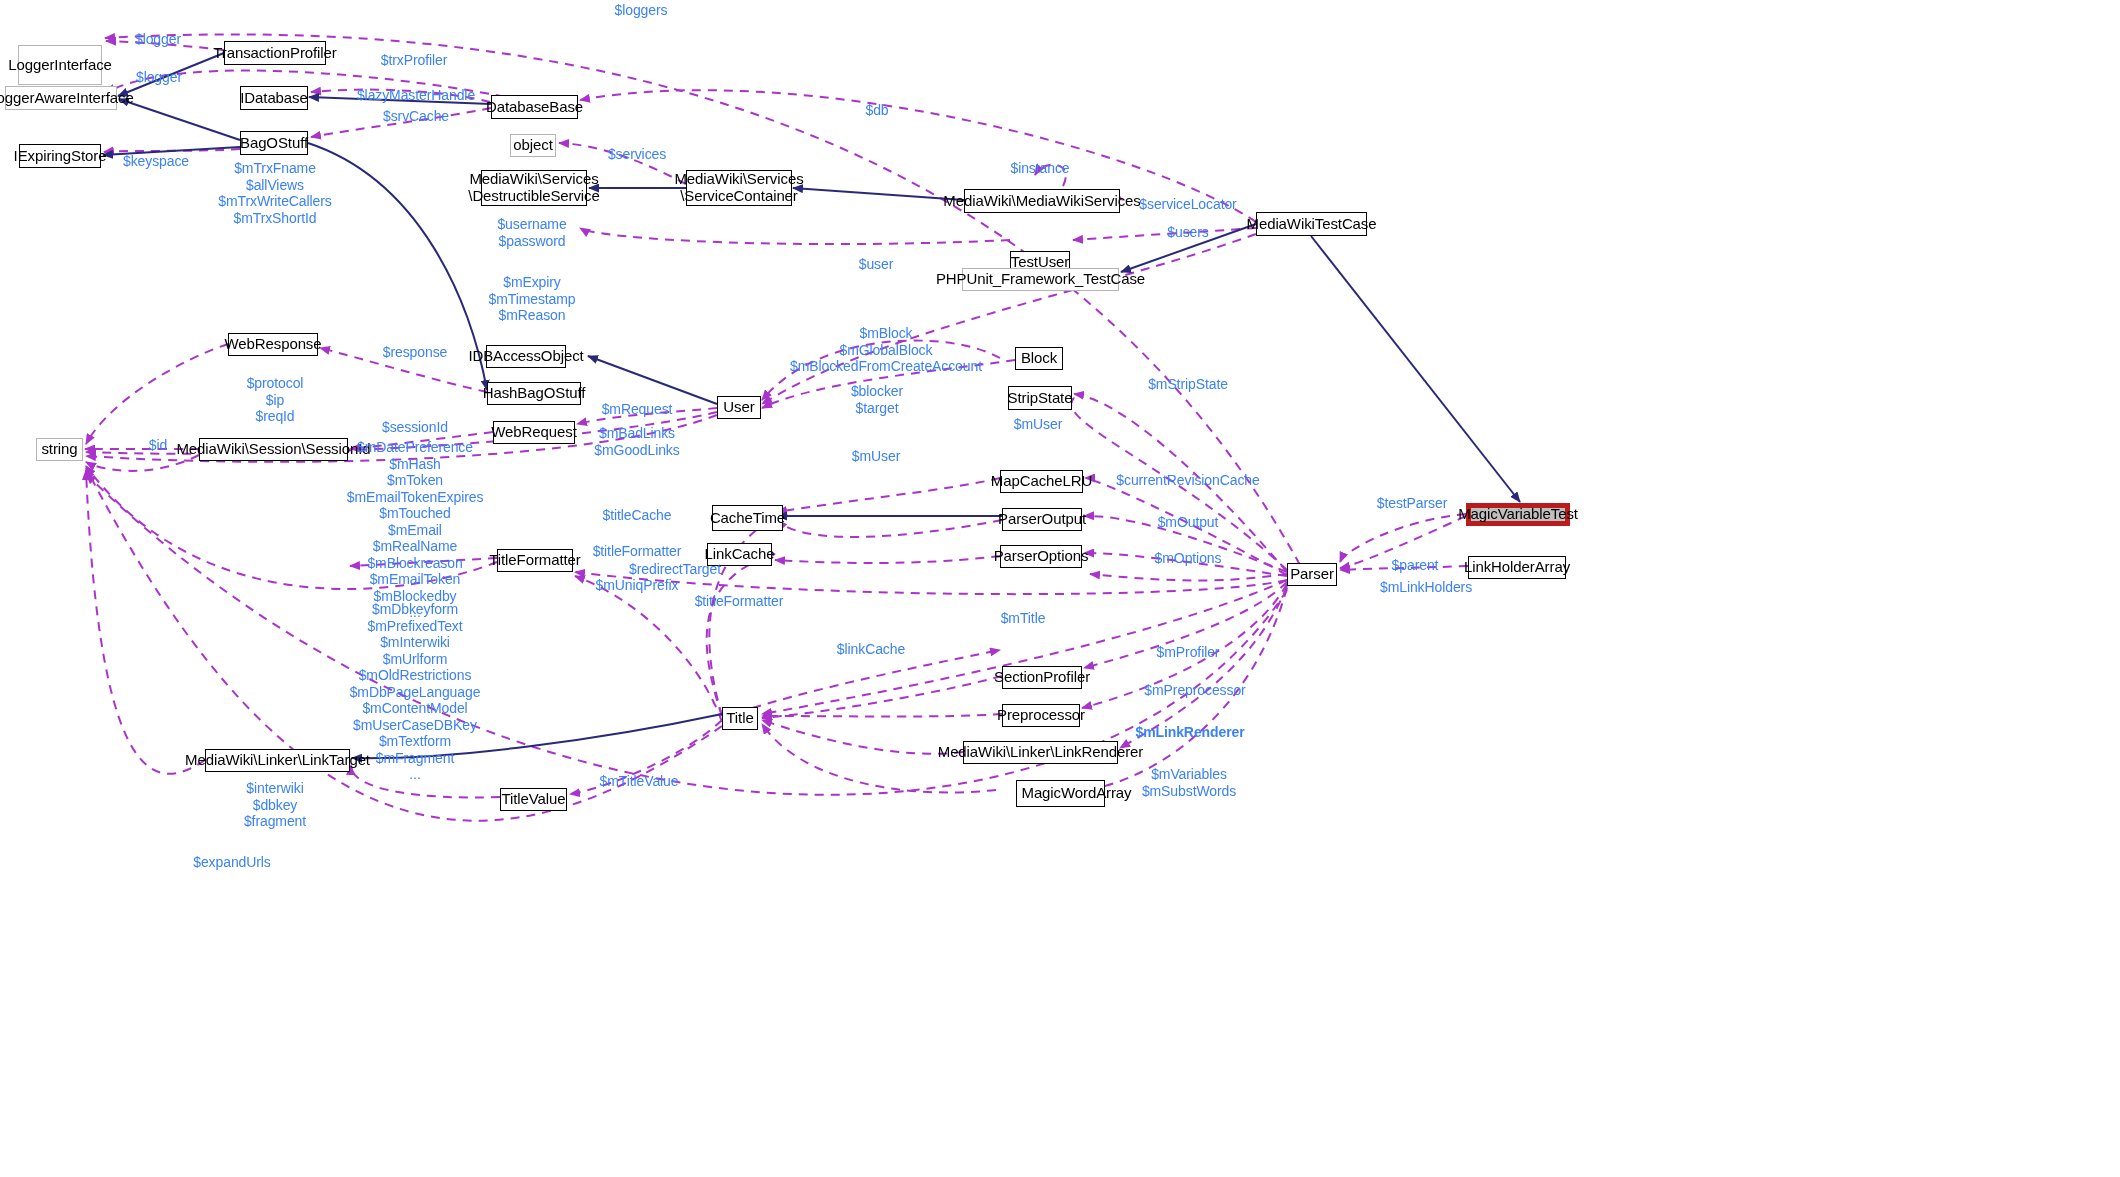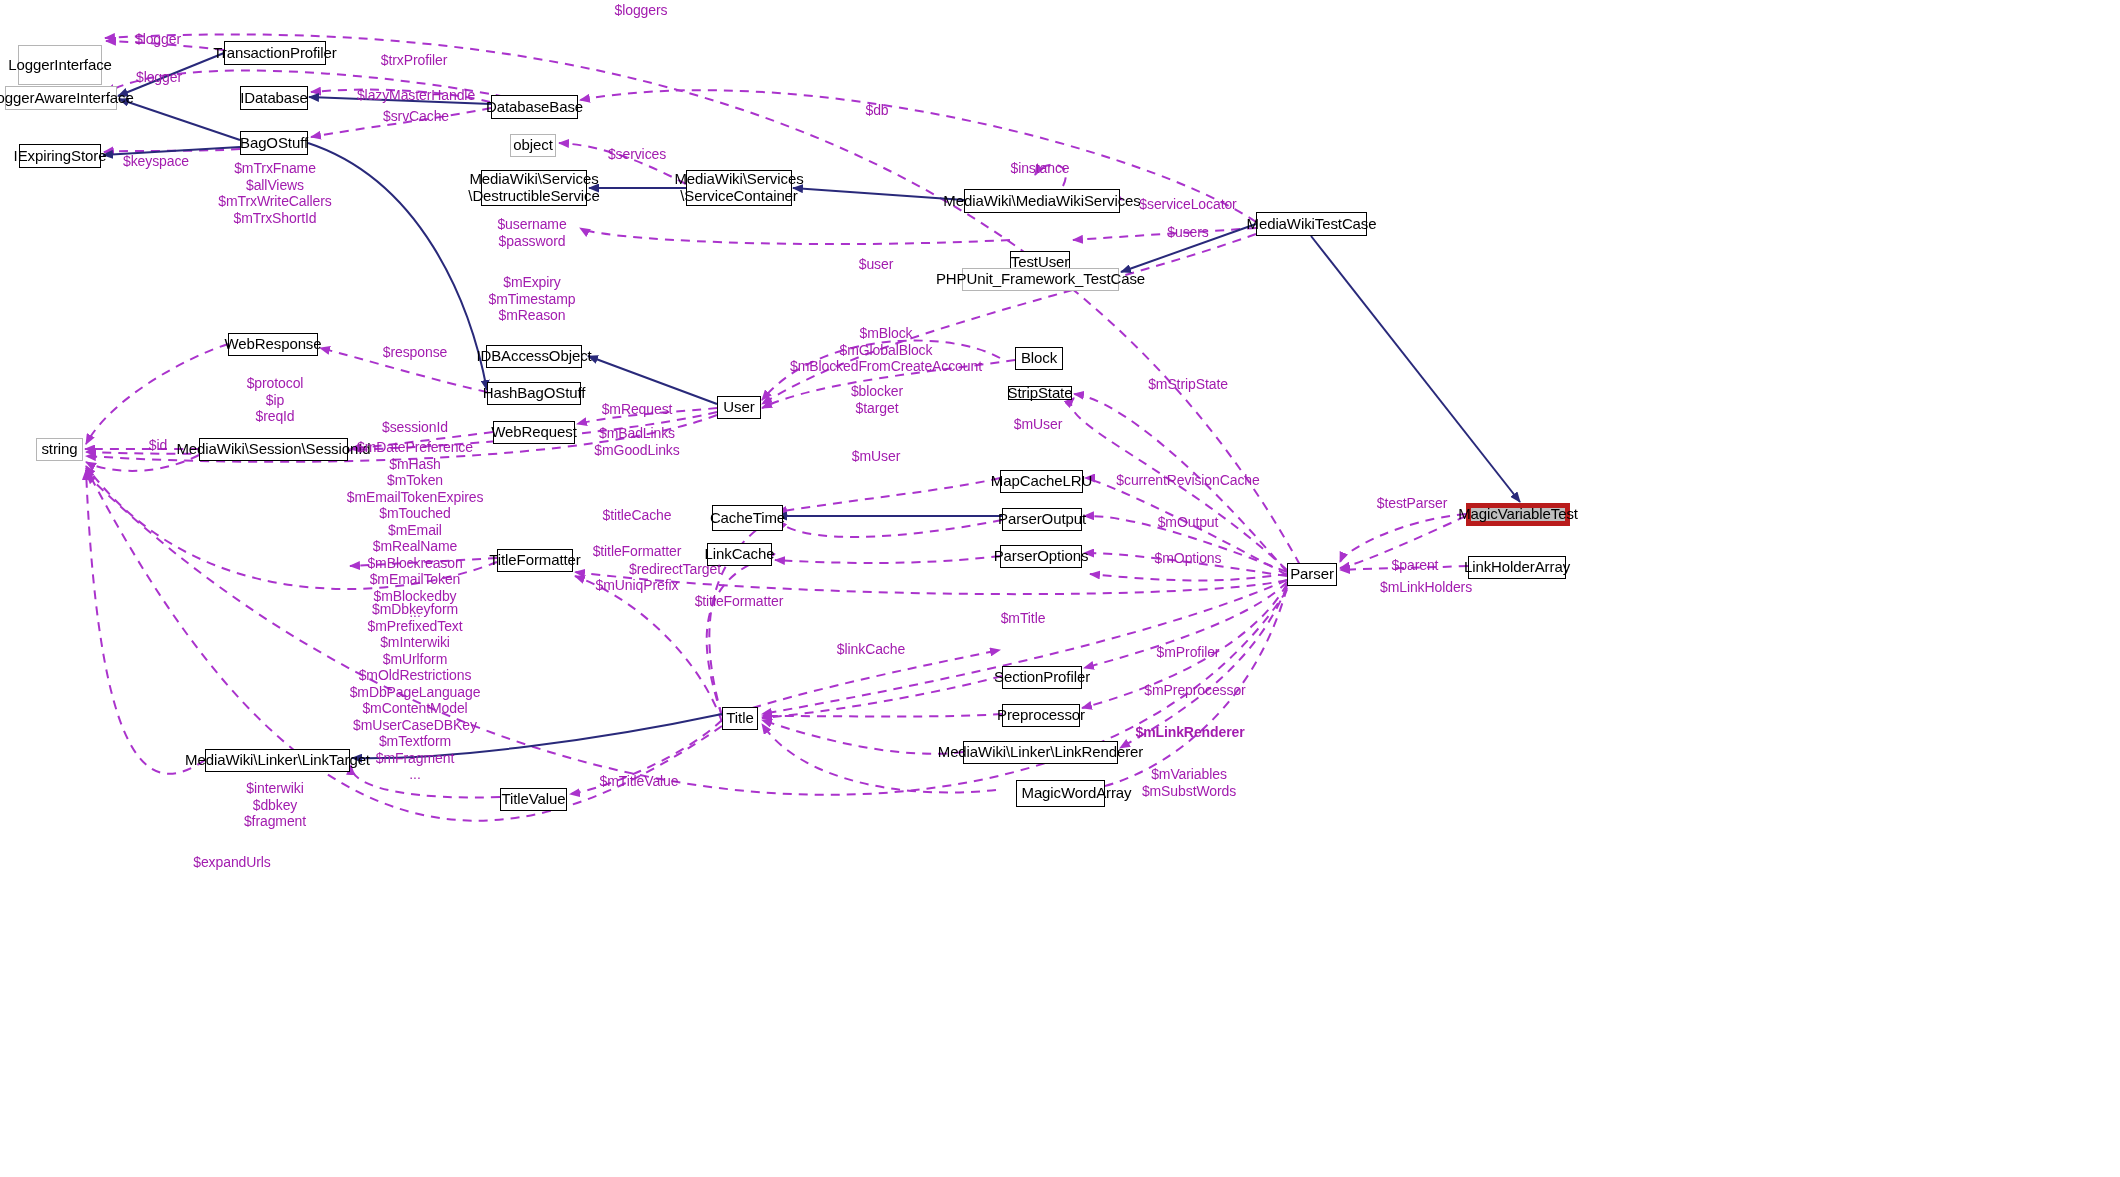--- a/index.html
+++ b/index.html
@@ -23,21 +23,21 @@
     display:flex;
     align-items:center;
     justify-content:center;
     white-space:pre;
     letter-spacing:-0.1px;
   }
   .node.plain{border:1px solid #b5b5b5;}
   .node.hl{background:#bfbfbf;border:5px solid #b91c1c;}
   .edge-label{
     position:absolute;
-    color:#a21caf;
+    color:#3b82f6;
     font-size:14px;
     line-height:1.18;
     white-space:pre;
     text-align:center;
     letter-spacing:-0.1px;
   }
   .el-c{transform:translateX(-50%);}
 </style>
 </head>
 <body>
@@ -140,24 +140,24 @@
       <div class="node" style="left: 19px; top: 144px; width: 82px; height: 24px;">IExpiringStore</div>
       <div class="node" style="left: 481px; top: 170px; width: 106px; height: 36px;">MediaWiki\Services
 \DestructibleService</div>
       <div class="node" style="left: 686px; top: 170px; width: 106px; height: 36px;">MediaWiki\Services
 \ServiceContainer</div>
       <div class="node" style="left: 964px; top: 189px; width: 156px; height: 24px;">MediaWiki\MediaWikiServices</div>
       <div class="node" style="left: 1256px; top: 212px; width: 111px; height: 24px;">MediaWikiTestCase</div>
       <div class="node" style="left: 1010px; top: 231px; width: 60px; height: 23px; margin-top: 20px;">TestUser</div>
       <div class="node plain" style="left: 962px; top: 268px; width: 157px; height: 23px;">PHPUnit_Framework_TestCase</div>
       <div class="node" style="left: 228px; top: 333px; width: 90px; height: 23px;">WebResponse</div>
-      <div class="node" style="left: 486px; top: 345px; width: 96px; height: 23px; text-align: center;">IDBAccessObject</div>
+      <div class="node" style="left: 486px; top: 345px; width: 80px; height: 23px; text-align: center;">IDBAccessObject</div>
       <div class="node" style="left: 1015px; top: 347px; width: 48px; height: 23px;">Block</div>
       <div class="node" style="left: 487px; top: 382px; width: 94px; height: 23px;">HashBagOStuff</div>
-      <div class="node" style="left: 1008px; top: 386px; width: 64px; height: 14px;">StripState</div>
+      <div class="node" style="left: 1008px; top: 386px; width: 64px; height: 24px;">StripState</div>
       <div class="node" style="left: 717px; top: 396px; width: 44px; height: 23px;">User</div>
       <div class="node" style="left: 493px; top: 421px; width: 82px; height: 23px;">WebRequest</div>
       <div class="node" style="left: 199px; top: 438px; width: 149px; height: 23px;">MediaWiki\Session\SessionId</div>
       <div class="node plain" style="left: 36px; top: 438px; width: 47px; height: 23px;">string</div>
       <div class="node" style="left: 1000px; top: 470px; width: 83px; height: 23px;">MapCacheLRU</div>
       <div class="node" style="left: 704px; top: 505px; width: 71px; height: 26px; margin-left: 8px;">CacheTime</div>
       <div class="node" style="left: 1002px; top: 508px; width: 80px; height: 23px;">ParserOutput</div>
       <div class="node hl" style="left: 1466px; top: 503px; width: 104px; height: 23px;">MagicVariableTest</div>
       <div class="node" style="left: 707px; top: 543px; width: 65px; height: 23px;">LinkCache</div>
       <div class="node" style="left: 1000px; top: 545px; width: 82px; height: 23px;">ParserOptions</div>

